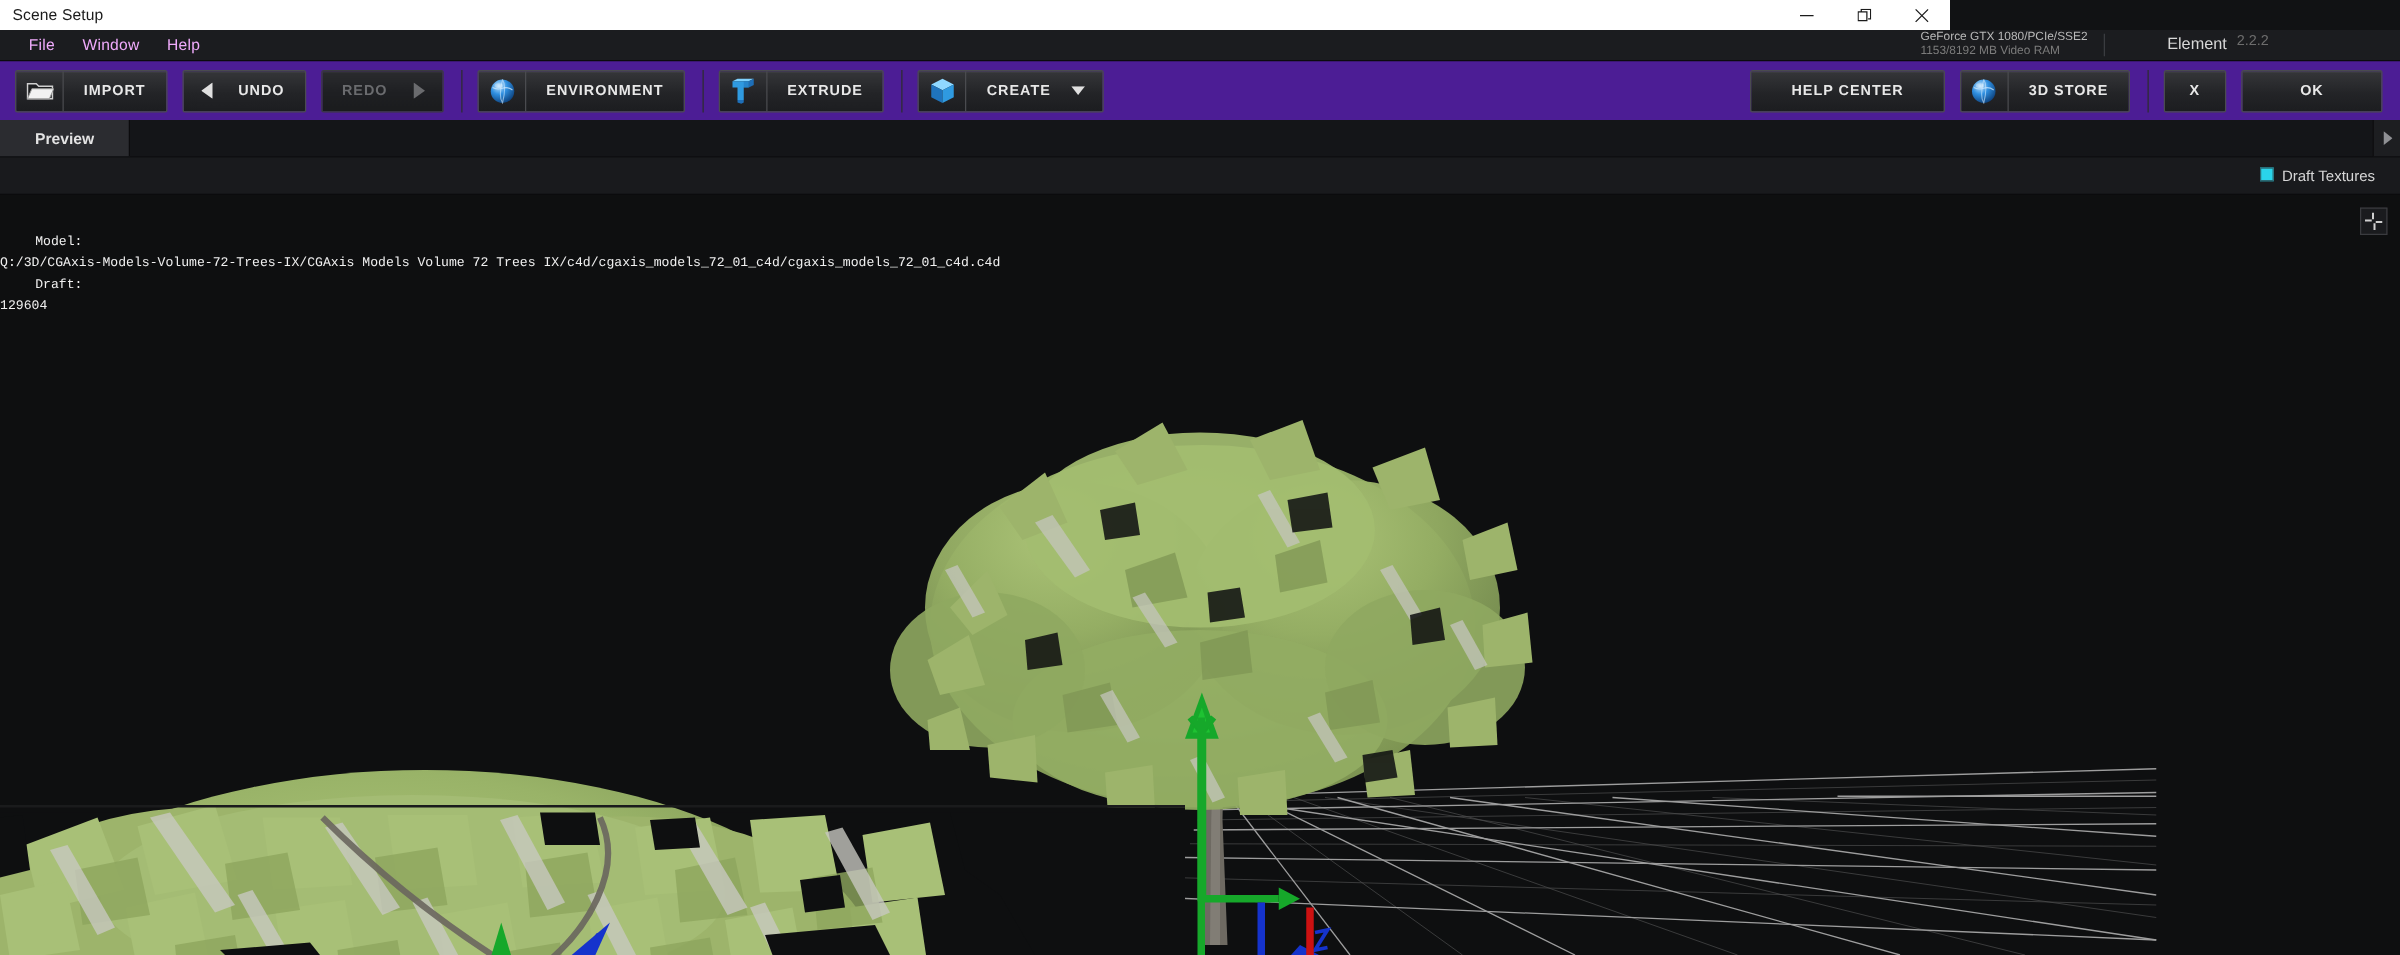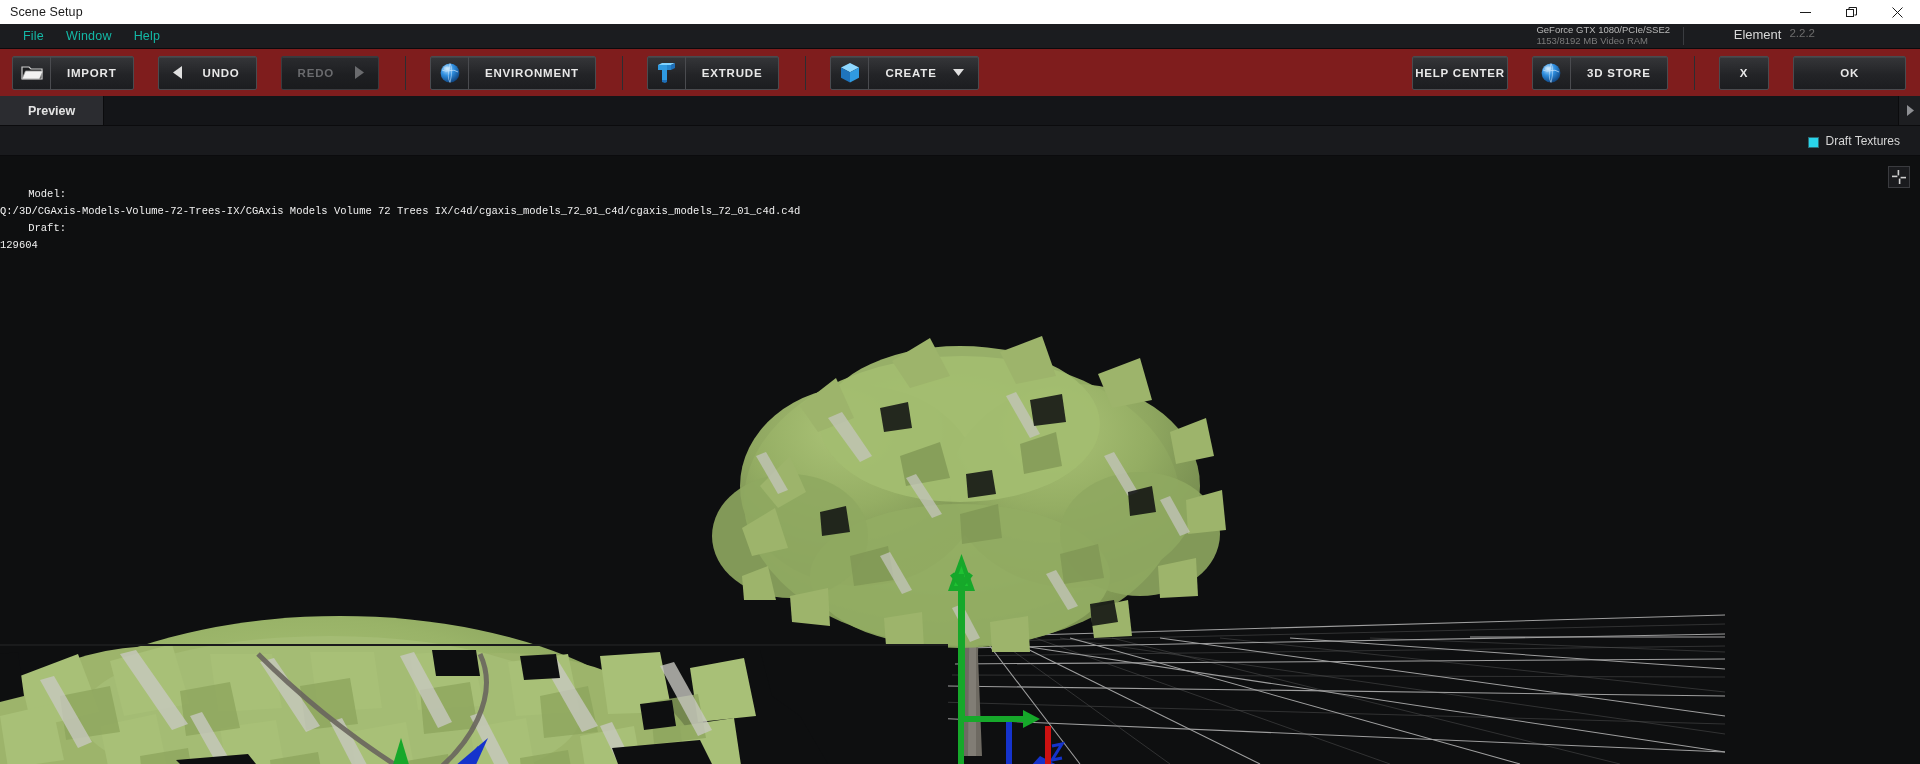--- a/index.html
+++ b/index.html
@@ -7,63 +7,63 @@
   html, body {
     width: 1920px; height: 764px;
     background: #0a0a0a;
     font-family: "Liberation Sans", sans-serif;
     overflow: hidden;
   }
   .app { position: relative; width: 1920px; height: 764px; background: #111214; }
 
   
   .titlebar {
-    position: absolute; left:0; top:0; width:1920px; height:24px;
+    position: absolute; left:0; top:0; width:1560px; height:24px;
     background:#ffffff; display:flex; align-items:center;
   }
   .titlebar .title {
     font-size: 12.5px; color:#1b1b1b; padding-left:10px; letter-spacing:.1px;
   }
   .winctrls { position:absolute; right:0; top:0; height:24px; display:flex; }
   .winbtn {
     width:46px; height:24px; display:flex; align-items:center; justify-content:center;
     color:#1b1b1b;
   }
   .winbtn svg { display:block; }
 
   
   .menubar {
     position:absolute; left:0; top:24px; width:1920px; height:24px;
     background:#1b1c1f; display:flex; align-items:center; padding-left:12px;
   }
   .menubar .mi {
-    font-size:12.5px; color:#14b8a6; padding:3px 11px; letter-spacing:.2px;
+    font-size:12.5px; color:#f0abfc; padding:3px 11px; letter-spacing:.2px;
   }
 
   .gpu-info {
     position:absolute; right:250px; top:24px; height:26px;
     text-align:left; line-height:1.15; padding-top:1px;
   }
   .gpu-info .l1 { font-size:9.5px; color:#b9b9b9; }
   .gpu-info .l2 { font-size:9.5px; color:#7b7b7b; }
   .gpu-divider {
     position:absolute; right:236px; top:27px; width:1px; height:18px; background:#3a3c40;
   }
   .brand {
     position:absolute; right:105px; top:27px; display:flex; align-items:flex-start; gap:8px;
   }
   .brand .name { font-size:13px; color:#d8d8d8; }
   .brand .ver  { font-size:11.5px; color:#6d6d6d; }
 
   
   .toolbar {
     position:absolute; left:0; top:48px; width:1920px; height:48px;
-    background:#7f1d1d;
+    background:#4c1d95;
     border-top:1px solid #0b0b0d;
-    display:flex; align-items:center; gap:12px;
+    display:flex; align-items:center; gap:0;
   }
   .tbtn {
     height:34px; display:flex; align-items:center;
     background: linear-gradient(#353639, #232427 55%, #1c1d20);
     border:1px solid #4a4b4f; border-radius:2px;
     margin-left:12px;
     box-shadow: inset 0 1px 0 rgba(255,255,255,.07);
   }
   .tbtn.disabled { background: linear-gradient(#2a2b2e,#1e1f22 55%, #1a1b1d); border-color:#3a3b3f; }
   .tbtn .ico {
@@ -76,21 +76,21 @@
   }
   .tbtn.disabled .lbl { color:#6a6b6e; }
   .tbtn .caret { padding-right:14px; display:flex; align-items:center; }
   .tbtn .arrowonly { padding:0 12px 0 14px; display:flex; align-items:center; }
   .tbtn .arrowonly.right { padding:0 14px 0 12px; }
 
   .tb-spacer { flex:1; }
   .tb-sep { width:1px; height:34px; background:#2c2d31; margin-left:14px; }
 
   .tbtn.plain { padding:0; }
-  .tbtn.plain .lbl { padding:0 2px; }
+  .tbtn.plain .lbl { padding:0 32px; }
   .tbtn.sq .lbl { padding:0 20px; }
   .tbtn.ok .lbl { padding:0 46px; }
   .tbtn.last { margin-right:14px; }
 
   
   .tabstrip {
     position:absolute; left:0; top:96px; width:1920px; height:30px;
     background:#141518; border-bottom:1px solid #0b0b0d;
     display:flex; align-items:stretch;
   }
@@ -105,21 +105,21 @@
     width:22px; display:flex; align-items:center; justify-content:center;
     background:#1d1e21; border-left:1px solid #0b0b0d;
   }
 
   
   .optrow {
     position:absolute; left:0; top:126px; width:1920px; height:30px;
     background:#191a1d; border-bottom:1px solid #0b0b0d;
     display:flex; align-items:center; justify-content:flex-end;
   }
-  .chkwrap { display:flex; align-items:flex-end; gap:7px; margin-right:20px; }
+  .chkwrap { display:flex; align-items:flex-start; gap:7px; margin-right:20px; }
   .chkbox {
     width:11px; height:11px; border:1px solid #2a6b75;
     background:#2ad4ea;
   }
   .chklabel { font-size:12px; color:#d6d6d6; }
 
   
   .viewport {
     position:absolute; left:0; top:156px; width:1920px; height:608px;
     background:#0e0f10; overflow:hidden;

